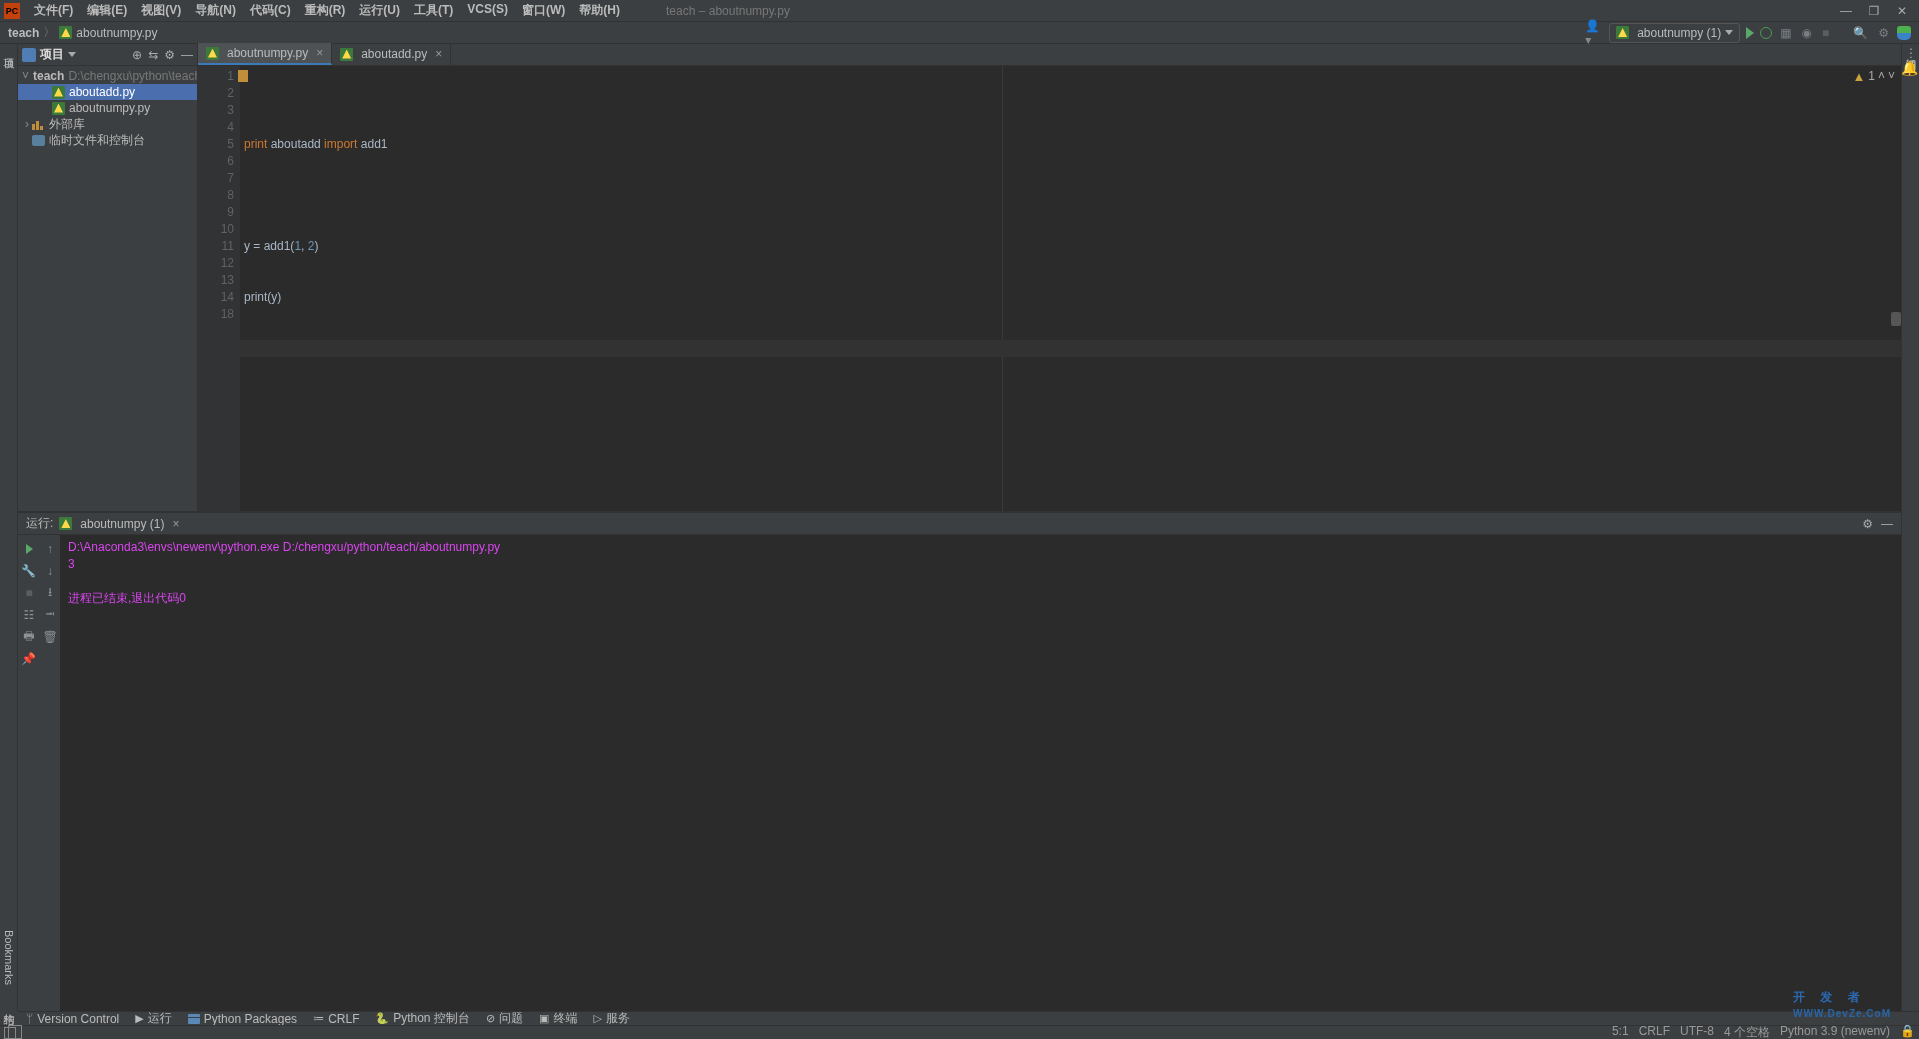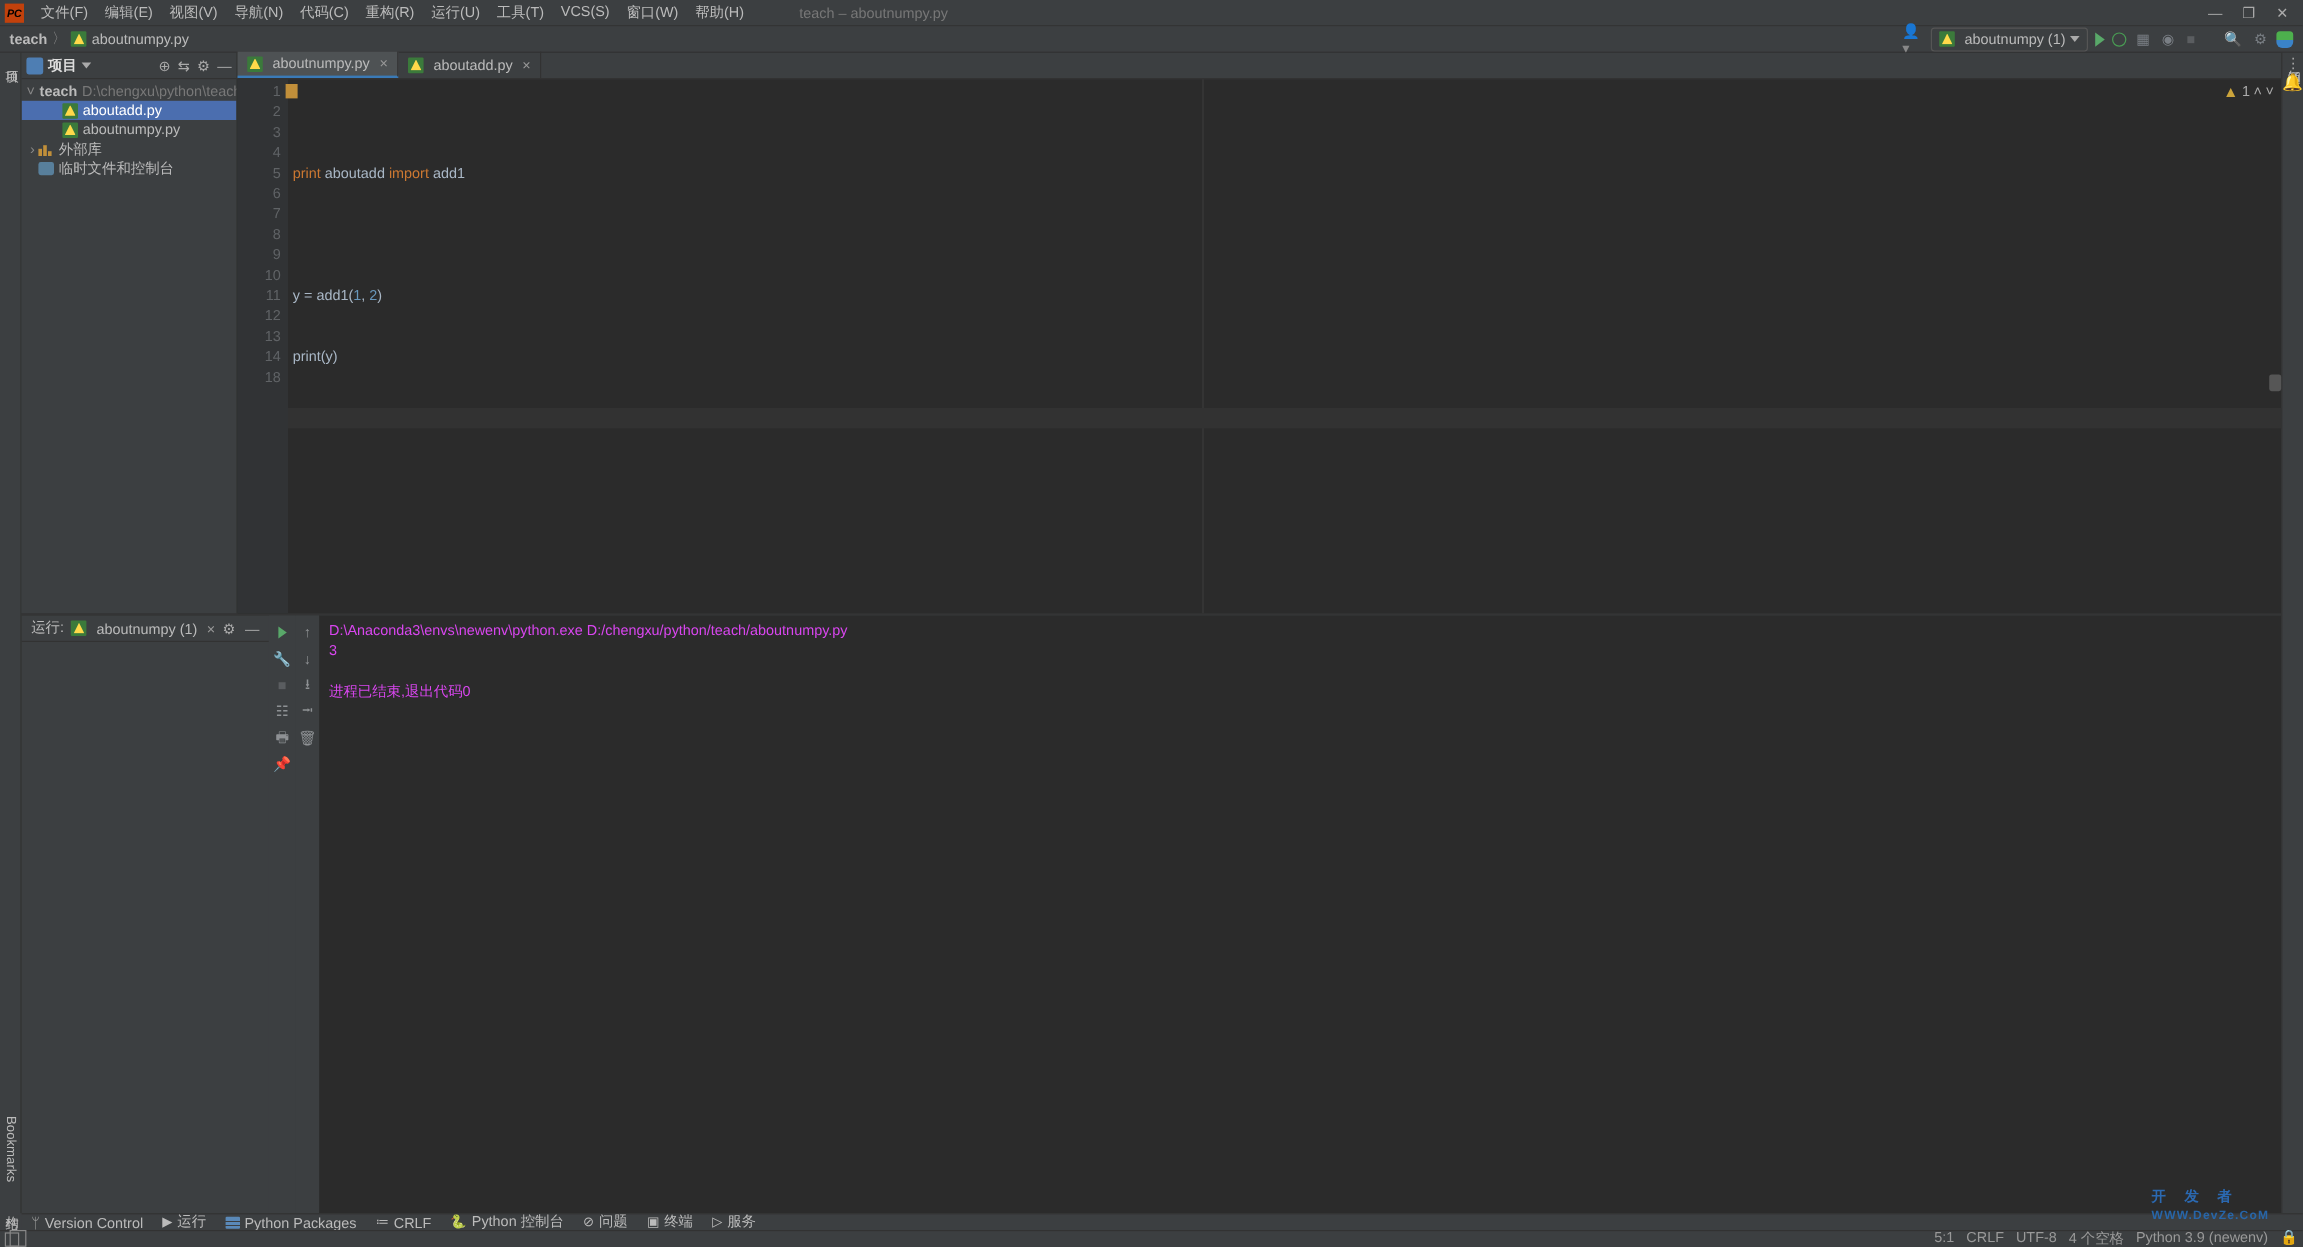--- a/index.html
+++ b/index.html
@@ -1,21 +1,21 @@
 <!DOCTYPE html>
 <html><head>
 <meta charset="utf-8">
 <style>
 * { margin: 0; padding: 0; box-sizing: border-box; font-family: "Segoe UI", Arial, sans-serif; font-size: 12px; }
 body { background: #3c3f41; color: #bbbbbb; width: 1919px; height: 1039px; overflow: hidden; }
 
 
 .titlebar { height: 22px; background: #3c3f41; display: flex; align-items: center; padding: 0 4px; border-bottom: 1px solid #323232; }
-.app-icon { width: 16px; height: 16px; background: #c2410c; margin-right: 8px; display:flex;align-items:center;justify-content:center;color:#000;font-weight:bold;font-size:9px;font-style:italic;}
-.menu { display: flex; gap: 2px; }
+.app-icon { width: 16px; height: 16px; background: #c2410c; margin-right: 8px; display:flex;align-items:center;justify-content:center;color:#000;font-weight:bold;font-size:9px;}
+.menu { display: flex; gap: 2px; font-weight: bold; }
 .menu-item { padding: 2px 6px; color: #bbbbbb; cursor: pointer; }
 .win-title { flex: 1; text-align: left; color: #777; padding-left: 40px; }
 .win-buttons { display: flex; gap: 14px; color: #aaa; padding-right: 6px;}
 .win-btn { width: 14px; text-align: center; cursor: pointer; }
 
 
 .navbar { height: 22px; background: #3c3f41; display: flex; align-items: center; padding: 0 8px; border-bottom: 1px solid #323232; }
 .crumb { color: #bbb; }
 .crumb-sep { color: #888; margin: 0 4px; }
 .file-ico { width:13px;height:13px;background:#3b7a3b;display:inline-block;margin-right:4px;vertical-align:middle;border-radius:1px;position:relative;overflow:hidden;}
@@ -70,21 +70,21 @@
 .kw{color:#cc7832;}
 .num{color:#6897bb;}
 .caret-line{background:#323232;margin:0 -4px;padding:0 4px;position:relative;}
 .col-ruler{position:absolute;left:762px;top:0;bottom:0;width:1px;background:#3a3a3a;}
 .problems-ind{position:absolute;top:2px;right:6px;display:flex;align-items:center;gap:3px;font-size:11px;color:#aaa;}
 .warn-tri{color:#cba43b;font-size:13px;}
 .ed-more{position:absolute;top:2px;right:2px;color:#aaa;}
 .scrollthumb{position:absolute;right:0;top:246px;width:10px;height:14px;background:#565656;border-radius:2px;}
 
 
-.run-panel{flex:1;display:flex;flex-direction:row;border-top:1px solid #323232;}
+.run-panel{flex:1;display:flex;flex-direction:column;border-top:1px solid #323232;}
 .run-head{height:22px;display:flex;align-items:center;padding:0 8px;gap:6px;border-bottom:1px solid #323232;}
 .run-label{color:#bbb;}
 .run-conf{display:flex;align-items:center;gap:4px;}
 .run-tools-r{margin-left:auto;display:flex;gap:8px;color:#aaa;}
 .run-body{flex:1;display:flex;}
 .run-sidebar{width:22px;background:#3c3f41;display:flex;flex-direction:column;align-items:center;gap:6px;padding-top:6px;}
 .sb-ico{width:16px;height:16px;display:flex;align-items:center;justify-content:center;color:#8e9194;cursor:pointer;}
 .play-sm{width:0;height:0;border-top:5px solid transparent;border-bottom:5px solid transparent;border-left:7px solid #59a869;}
 .run-sub{width:20px;background:#3c3f41;display:flex;flex-direction:column;align-items:center;gap:6px;padding-top:6px;}
 .console{flex:1;background:#2b2b2b;color:#d946ef;font-family:Consolas,monospace;font-size:12px;padding:4px 8px;line-height:17px;white-space:pre-wrap;}

